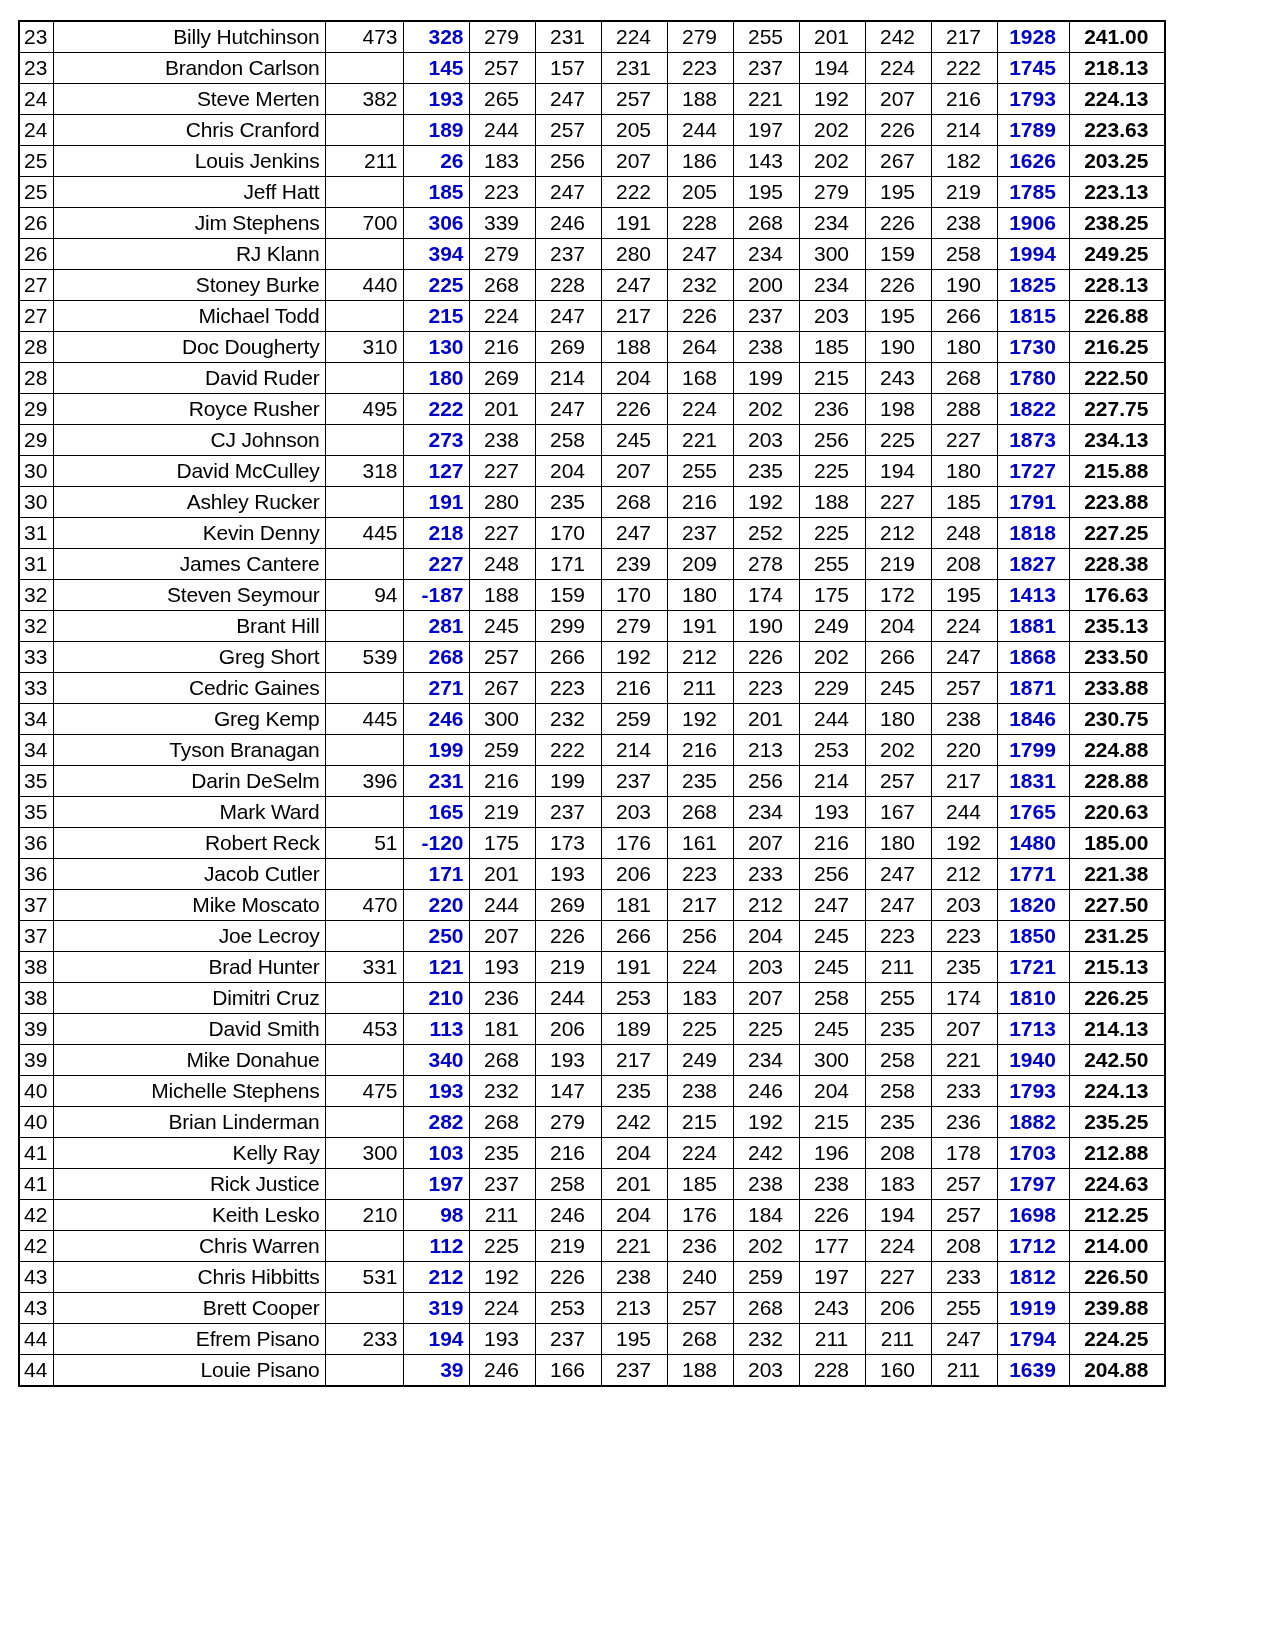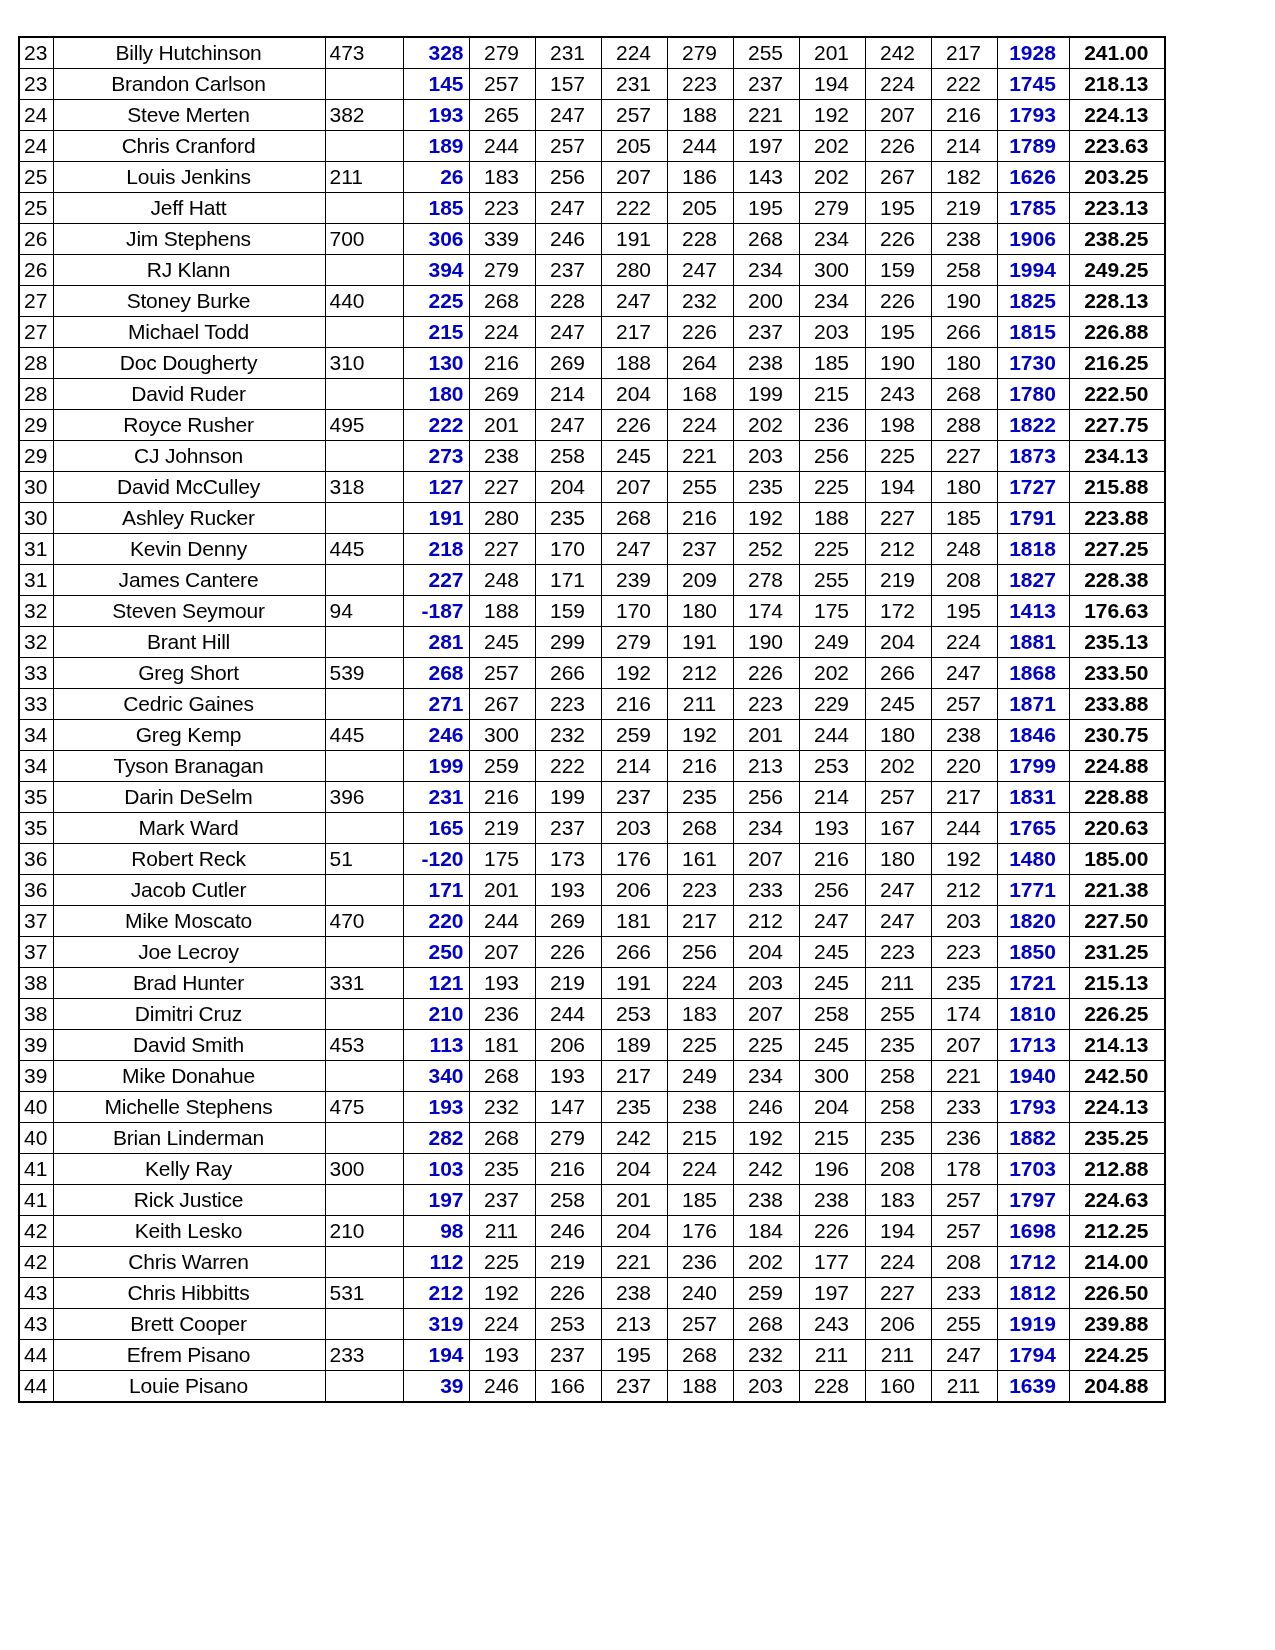--- a/index.html
+++ b/index.html
@@ -10,21 +10,21 @@
   body {
     width: 1275px;
     height: 1650px;
     font-family: "Liberation Sans", sans-serif;
     color: #000000;
     overflow: hidden;
   }
   #sheet {
     position: absolute;
     left: 18px;
-    top: 36px;
+    top: 20px;
     width: 1112px;
   }
   table.results {
     border-collapse: collapse;
     table-layout: fixed;
     width: 1112px;
     border: 2px solid #000000;
   }
   table.results td {
     border: 1px solid #000000;
@@ -44,27 +44,27 @@
   col.c-game   { width: 66px; }
   col.c-total  { width: 72px; }
   col.c-avg    { width: 96px; }
 
   td.rank {
     text-align: center;
     font-size: 16px;
     padding: 0;
   }
   td.name {
-    text-align: center;
+    text-align: right;
     font-size: 25px;
     letter-spacing: -0.2px;
     padding-left: 5px;
   }
   td.bonus {
-    text-align: left;
+    text-align: right;
     font-size: 21px;
     padding-right: 6px;
   }
   td.g1 {
     text-align: right;
     font-weight: bold;
     color: #0000CC;
     font-size: 21px;
   }
   td.game {

